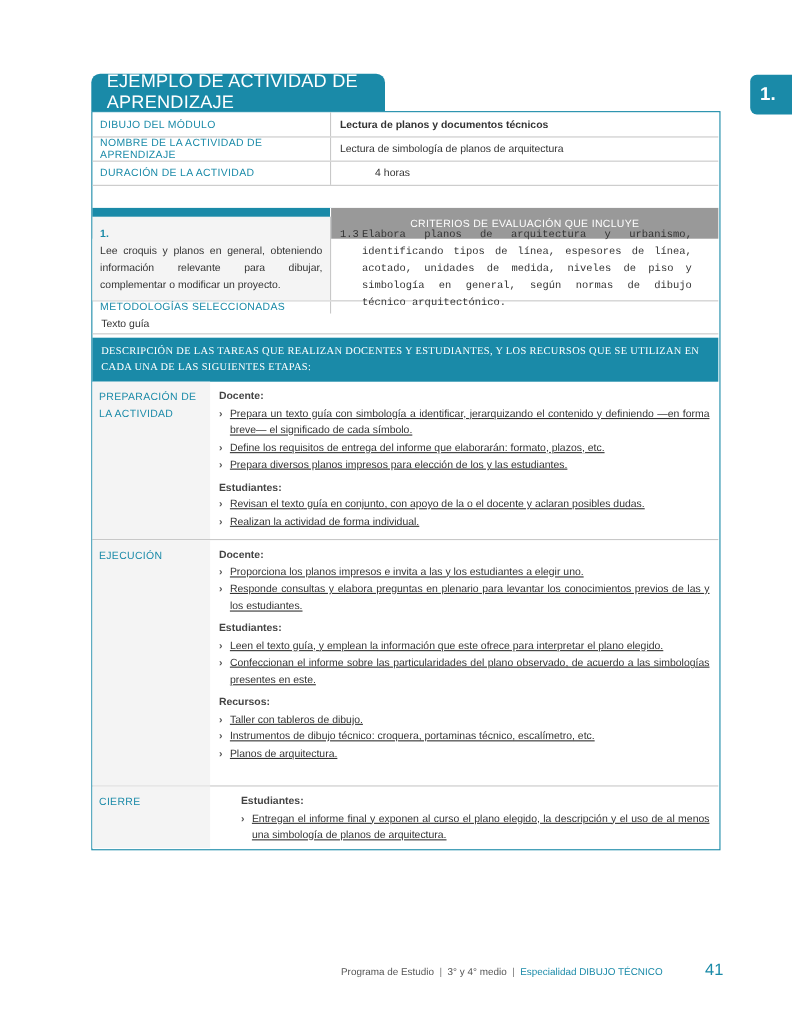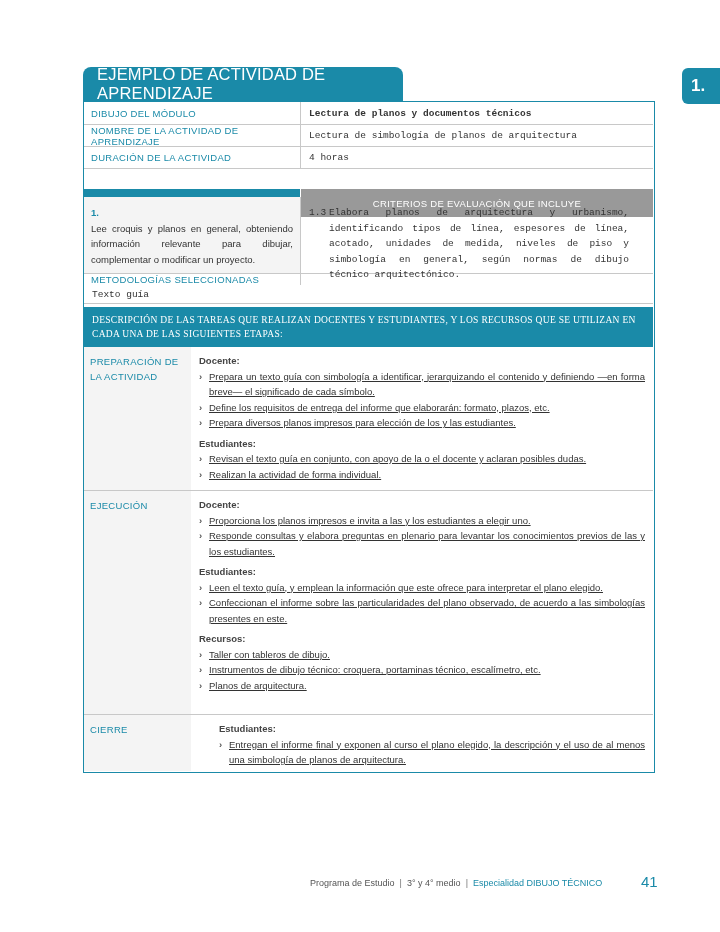--- a/index.html
+++ b/index.html
@@ -8,21 +8,21 @@
       font-family: "DejaVu Sans Condensed", "Liberation Sans Narrow", "Liberation Sans", sans-serif;
       color: #3a3a3a; overflow: hidden;
     }
     .page-badge {
       position: absolute; left: 682px; top: 68px; width: 40px; height: 36px;
       background: #1a8aa8; color: #fff; border-radius: 6px 0 0 6px;
       font-family: "Liberation Sans", sans-serif; font-weight: bold; font-size: 17px;
       display: flex; align-items: center; padding-left: 9px; box-sizing: border-box;
     }
     .title-tab {
-      position: absolute; left: 83px; top: 67px; width: 320px; height: 34px;
+      position: absolute; left: 83px; top: 67px; width: 267px; height: 34px;
       background: #1a8aa8; color: #fff; border-radius: 8px 8px 0 0;
       font-family: "Liberation Sans Narrow", "Liberation Sans", sans-serif;
       font-size: 16.5px; letter-spacing: 0.2px;
       display: flex; align-items: center; padding-left: 14px; box-sizing: border-box;
     }
     .frame {
       position: absolute; left: 83px; top: 101px; width: 572px; height: 672px;
       border: 1.5px solid #1a8aa8; box-sizing: border-box; background: #fff;
     }
     .row {
@@ -35,21 +35,21 @@
     }
     .cell-r {
       flex: 1; box-sizing: border-box; display: flex; align-items: center; padding-left: 8px;
     }
     .label-teal {
       color: #1a8aa8; font-size: 9.5px; letter-spacing: 0.3px;
       font-family: "Liberation Sans Narrow", "Liberation Sans", sans-serif;
     }
     .val {
       font-size: 9.5px; color: #333;
-      font-family: Liberation Mono, monospace;
+      font-family: Liberation Sans, sans-serif;
     }
     .val.bold { font-weight: bold; }
     .hdr-l {
       width: 217px; background: #1a8aa8; color: #fff; display: flex; align-items: center;
       justify-content: center; font-size: 9.5px; border-right: 1px solid #fff; box-sizing: border-box;
       font-family: "Liberation Sans Narrow", "Liberation Sans", sans-serif; letter-spacing: 0.3px;
     }
     .hdr-r {
       flex: 1; background: #999999; color: #fff; display: flex; align-items: center;
       justify-content: center; font-size: 9.5px;
@@ -129,21 +129,21 @@
 
   <div class="row" style="top:23px; height:22px;">
     <div class="cell-l">
         <span class="label-teal">NOMBRE DE LA ACTIVIDAD DE APRENDIZAJE</span>
       </div>
     <div class="cell-r">
         <span class="val">Lectura de simbología de planos de arquitectura</span>
       </div>
   </div>
 
-  <div class="row" style="top:45px; height:22px;">
+  <div class="row" style="top:45px; height:22px;gap:32px;">
     <div class="cell-l">
         <span class="label-teal">DURACIÓN DE LA ACTIVIDAD</span>
       </div>
     <div class="cell-r">
         <span class="val">4 horas</span>
       </div>
   </div>
 
   <div class="row" style="top:67px; height:28px; border-bottom:none;margin-top:20px;">
     <div class="hdr-l">APRENDIZAJES ESPERADOS</div>

